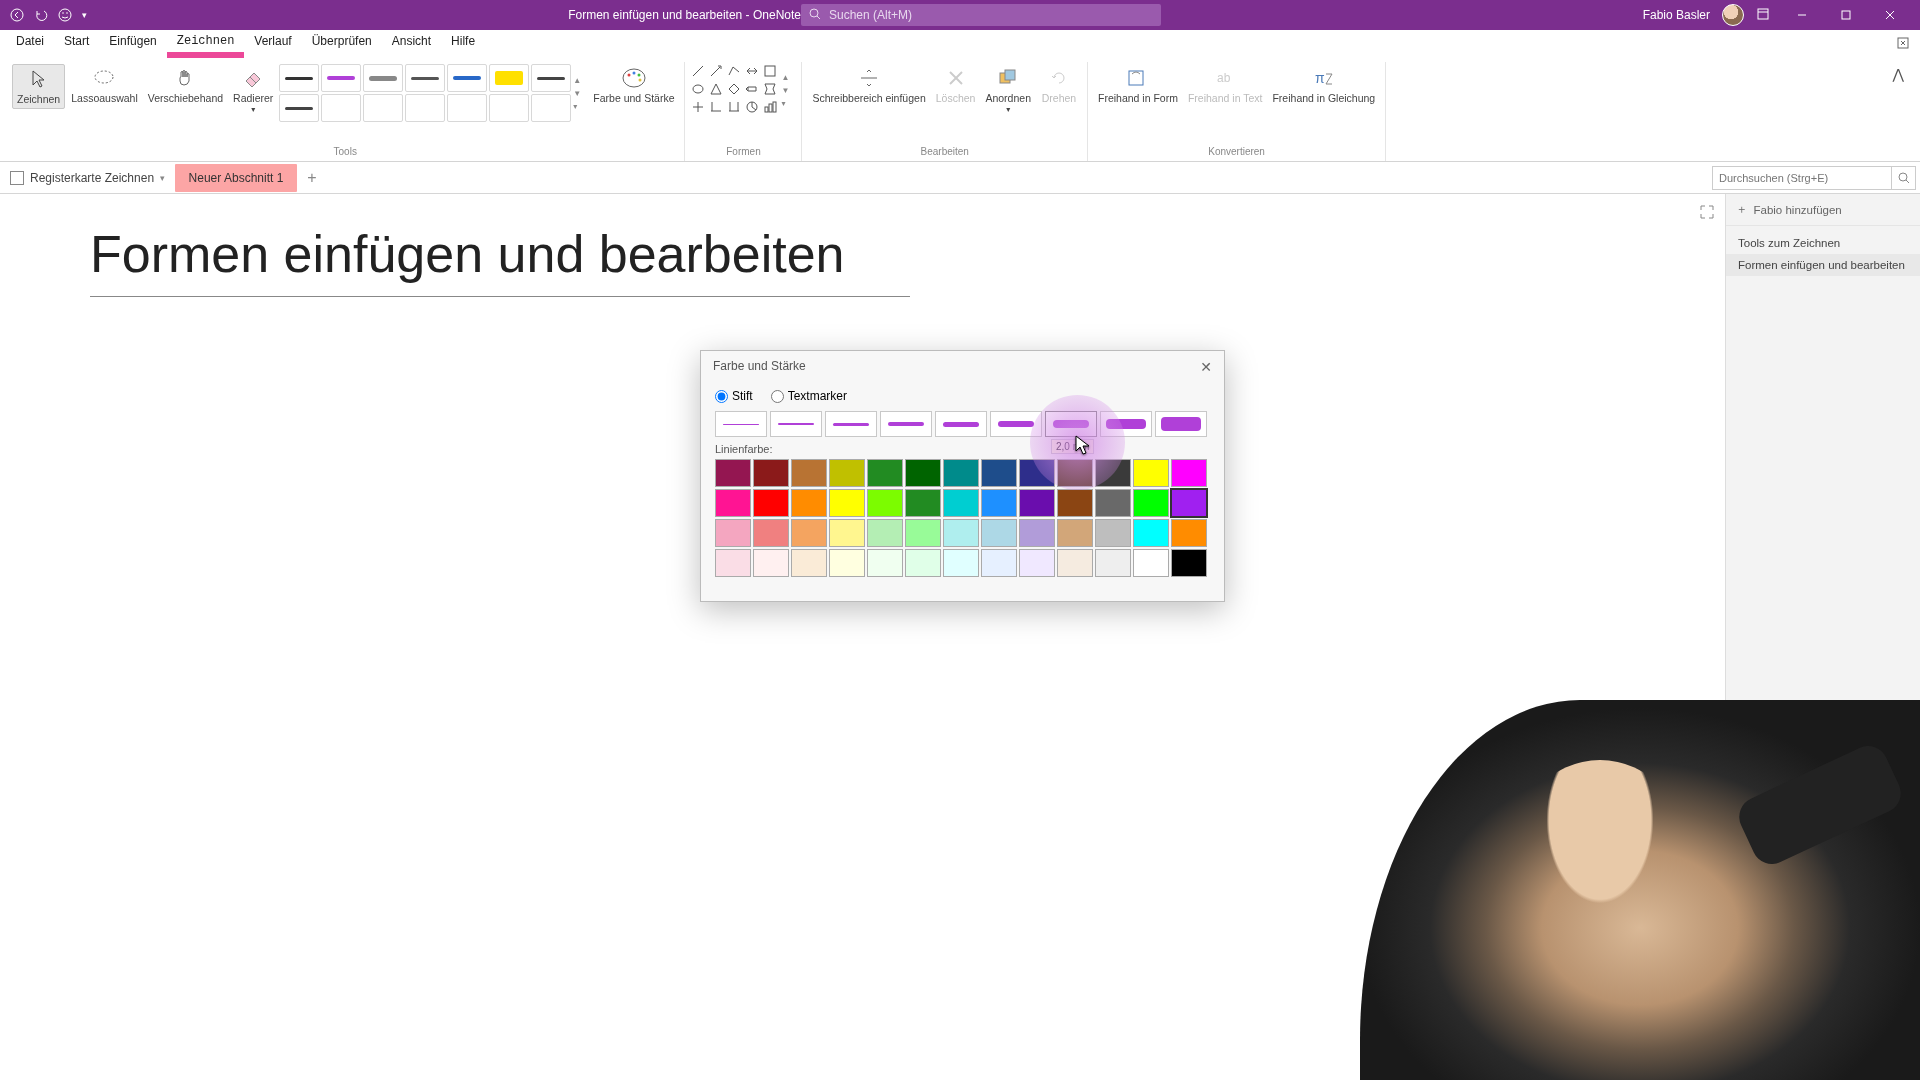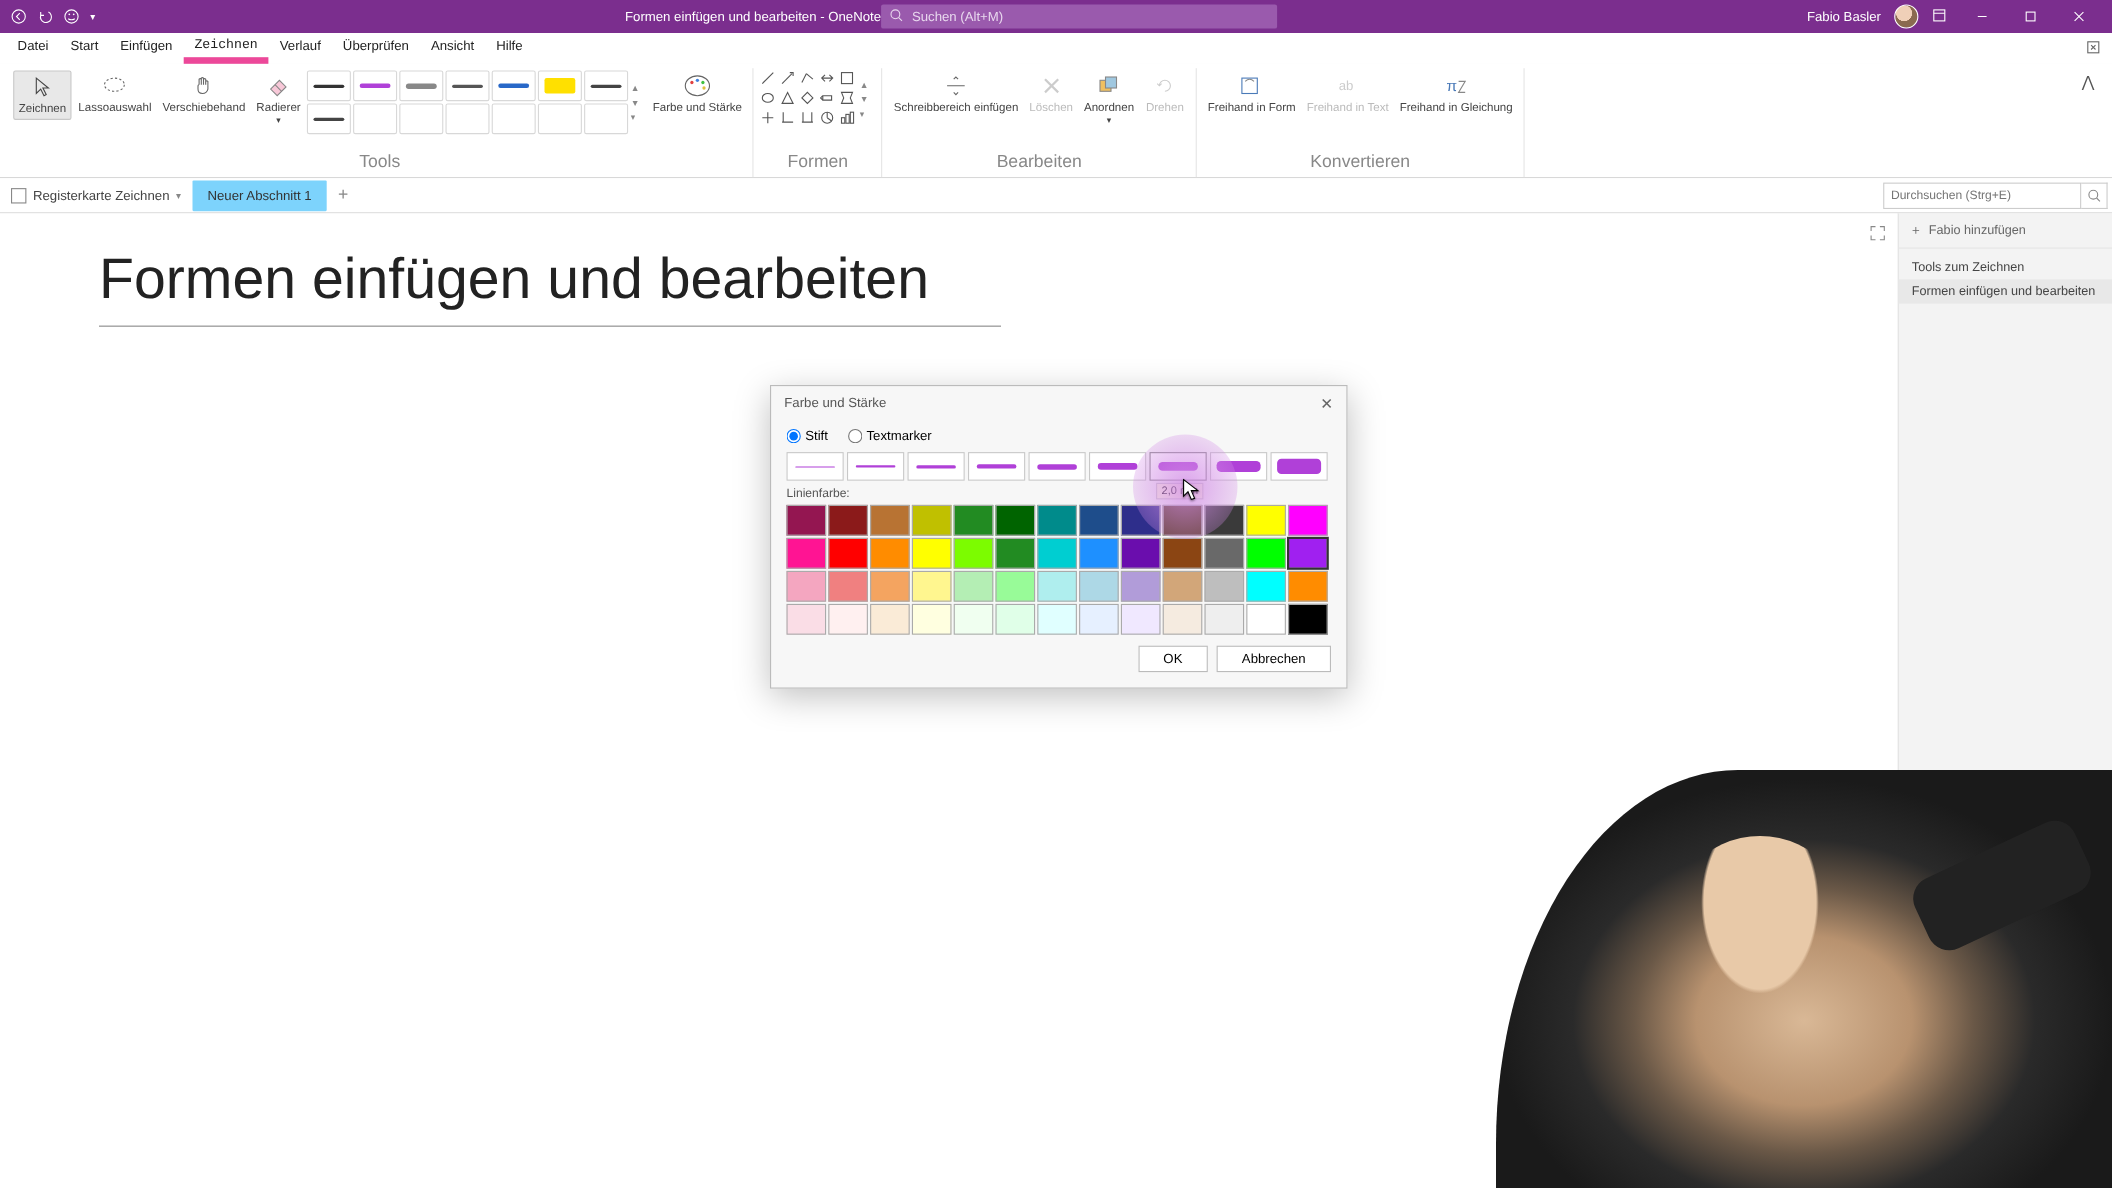--- a/index.html
+++ b/index.html
@@ -22,38 +22,38 @@
 
 .menus { background: #fff; height: 28px; display: flex; align-items: end; padding: 0 6px; font-size: 12px; }
 .menu-item { padding: 6px 10px; cursor: pointer; color: #222; }
 .menu-item.active { border-bottom: 6px solid #ec4899; padding-bottom: 4px; font-family: Liberation Mono, monospace; }
 
 
 .ribbon { background: #fff; height: 104px; border-bottom: 1px solid #d4d4d4; display: flex; padding: 4px 6px 0 6px; font-size: 11px; color: #444; }
 .rgroup { display: flex; flex-direction: column; align-items: center; padding: 0 6px; border-right: 1px solid #e5e5e5; }
 .rgroup:last-child { border-right: none; }
 .rgroup-body { display: flex; gap: 2px; flex: 1; align-items: flex-start; padding-top: 2px; }
-.rgroup-label { font-size: 16px; color: #888; padding: 2px 0 4px; }
+.rgroup-label { font-size: 10px; color: #888; padding: 2px 0 4px; }
 .rbtn { display: flex; flex-direction: column; align-items: center; padding: 2px 4px; min-width: 44px; font-size: 10.5px; text-align: center; line-height: 1.2; cursor: pointer; }
 .rbtn .ico { width: 28px; height: 24px; display: flex; align-items: center; justify-content: center; margin-bottom: 2px; }
 .rbtn.disabled { color: #bbb; }
 .rbtn.eingabe { background: #e8e8e8; border: 1px solid #c8c8c8; border-radius: 2px; }
 .pen-gallery { display: grid; grid-template-columns: repeat(7, 40px); grid-template-rows: repeat(2, 28px); gap: 2px; }
 .pen-cell { border: 1px solid #d8d8d8; border-radius: 2px; display: flex; align-items: center; justify-content: center; background: #fff; }
 .pen-stroke { width: 28px; height: 10px; border-radius: 5px; }
 .pen-gallery-arrow { width: 14px; display: flex; flex-direction: column; justify-content: center; gap: 4px; margin-left: 2px; font-size: 8px; color: #888; }
 .shapes-grid { display: grid; grid-template-columns: repeat(5, 16px); grid-template-rows: repeat(3, 16px); gap: 2px; }
 .shape-ico { width: 14px; height: 14px; border: 1px solid #666; }
 .ribbon-collapse { margin-left: auto; padding: 4px 10px 0 0; color: #555; font-size: 14px; }
 
 
 .nbbar { background: #fff; height: 32px; display: flex; align-items: center; border-bottom: 1px solid #d6d6d6; font-size: 12px; }
 .nb-title { display: flex; align-items: center; gap: 6px; padding: 0 10px; color: #444; }
 .nb-icon { width: 14px; height: 14px; border: 1px solid #888; display: inline-block; }
-.section-tab { background: #7dd3fc; padding: 6px 14px; border-radius: 1px; color: #333; font-size: 12px; height: 28px; display: flex; align-items: center; }
+.section-tab { background: #fca5a5; padding: 6px 14px; border-radius: 1px; color: #333; font-size: 12px; height: 28px; display: flex; align-items: center; }
 .add-section { padding: 0 10px; color: #888; font-size: 16px; }
 .nb-right { margin-left: auto; display: flex; align-items: center; }
 .page-search { width: 180px; height: 24px; border: 1px solid #ccc; font-size: 11px; padding: 0 24px 0 6px; }
 .page-search-btn { width: 24px; height: 24px; border: 1px solid #ccc; border-left: none; display: flex; align-items: center; justify-content: center; color: #666; margin-right: 4px; }
 
 
 .workspace { display: flex; height: calc(1080px - 30px - 28px - 104px - 32px); }
 .canvas { flex: 1; background: #fff; position: relative; padding: 30px 0 0 90px; }
 .page-title-text { font-size: 52px; font-weight: 300; color: #222; border-bottom: 1px solid #888; padding-bottom: 12px; width: 820px; }
 .expand-ico { position: absolute; right: 10px; top: 10px; color: #888; }
@@ -541,24 +541,20 @@
         <div class="color-cell" style="background: rgb(240, 255, 240);"></div>
         <div class="color-cell" style="background: rgb(224, 255, 232);"></div>
         <div class="color-cell" style="background: rgb(224, 255, 255);"></div>
         <div class="color-cell" style="background: rgb(230, 240, 255);"></div>
         <div class="color-cell" style="background: rgb(240, 232, 255);"></div>
         <div class="color-cell" style="background: rgb(245, 235, 224);"></div>
         <div class="color-cell" style="background: rgb(238, 238, 238);"></div>
         <div class="color-cell" style="background: rgb(255, 255, 255);"></div>
         <div class="color-cell" style="background: rgb(0, 0, 0);"></div>
       </div>
-    <div class="dlg-btns">
-      <button class="dlg-btn">OK</button>
-      <button class="dlg-btn">Abbrechen</button>
-    </div>
   </div>
 </div>
 
 <div class="hl-circle" style="left:1030px; top:395px;"></div>
 <div class="cursor-arrow" style="left:1075px; top:435px;">
   <svg width="16" height="22">
       <path d="M1 1 L1 16 L5 12 L8 19 L11 18 L8 11 L14 11 Z" fill="#fff" stroke="#000"></path>
     </svg>
 </div>
 

